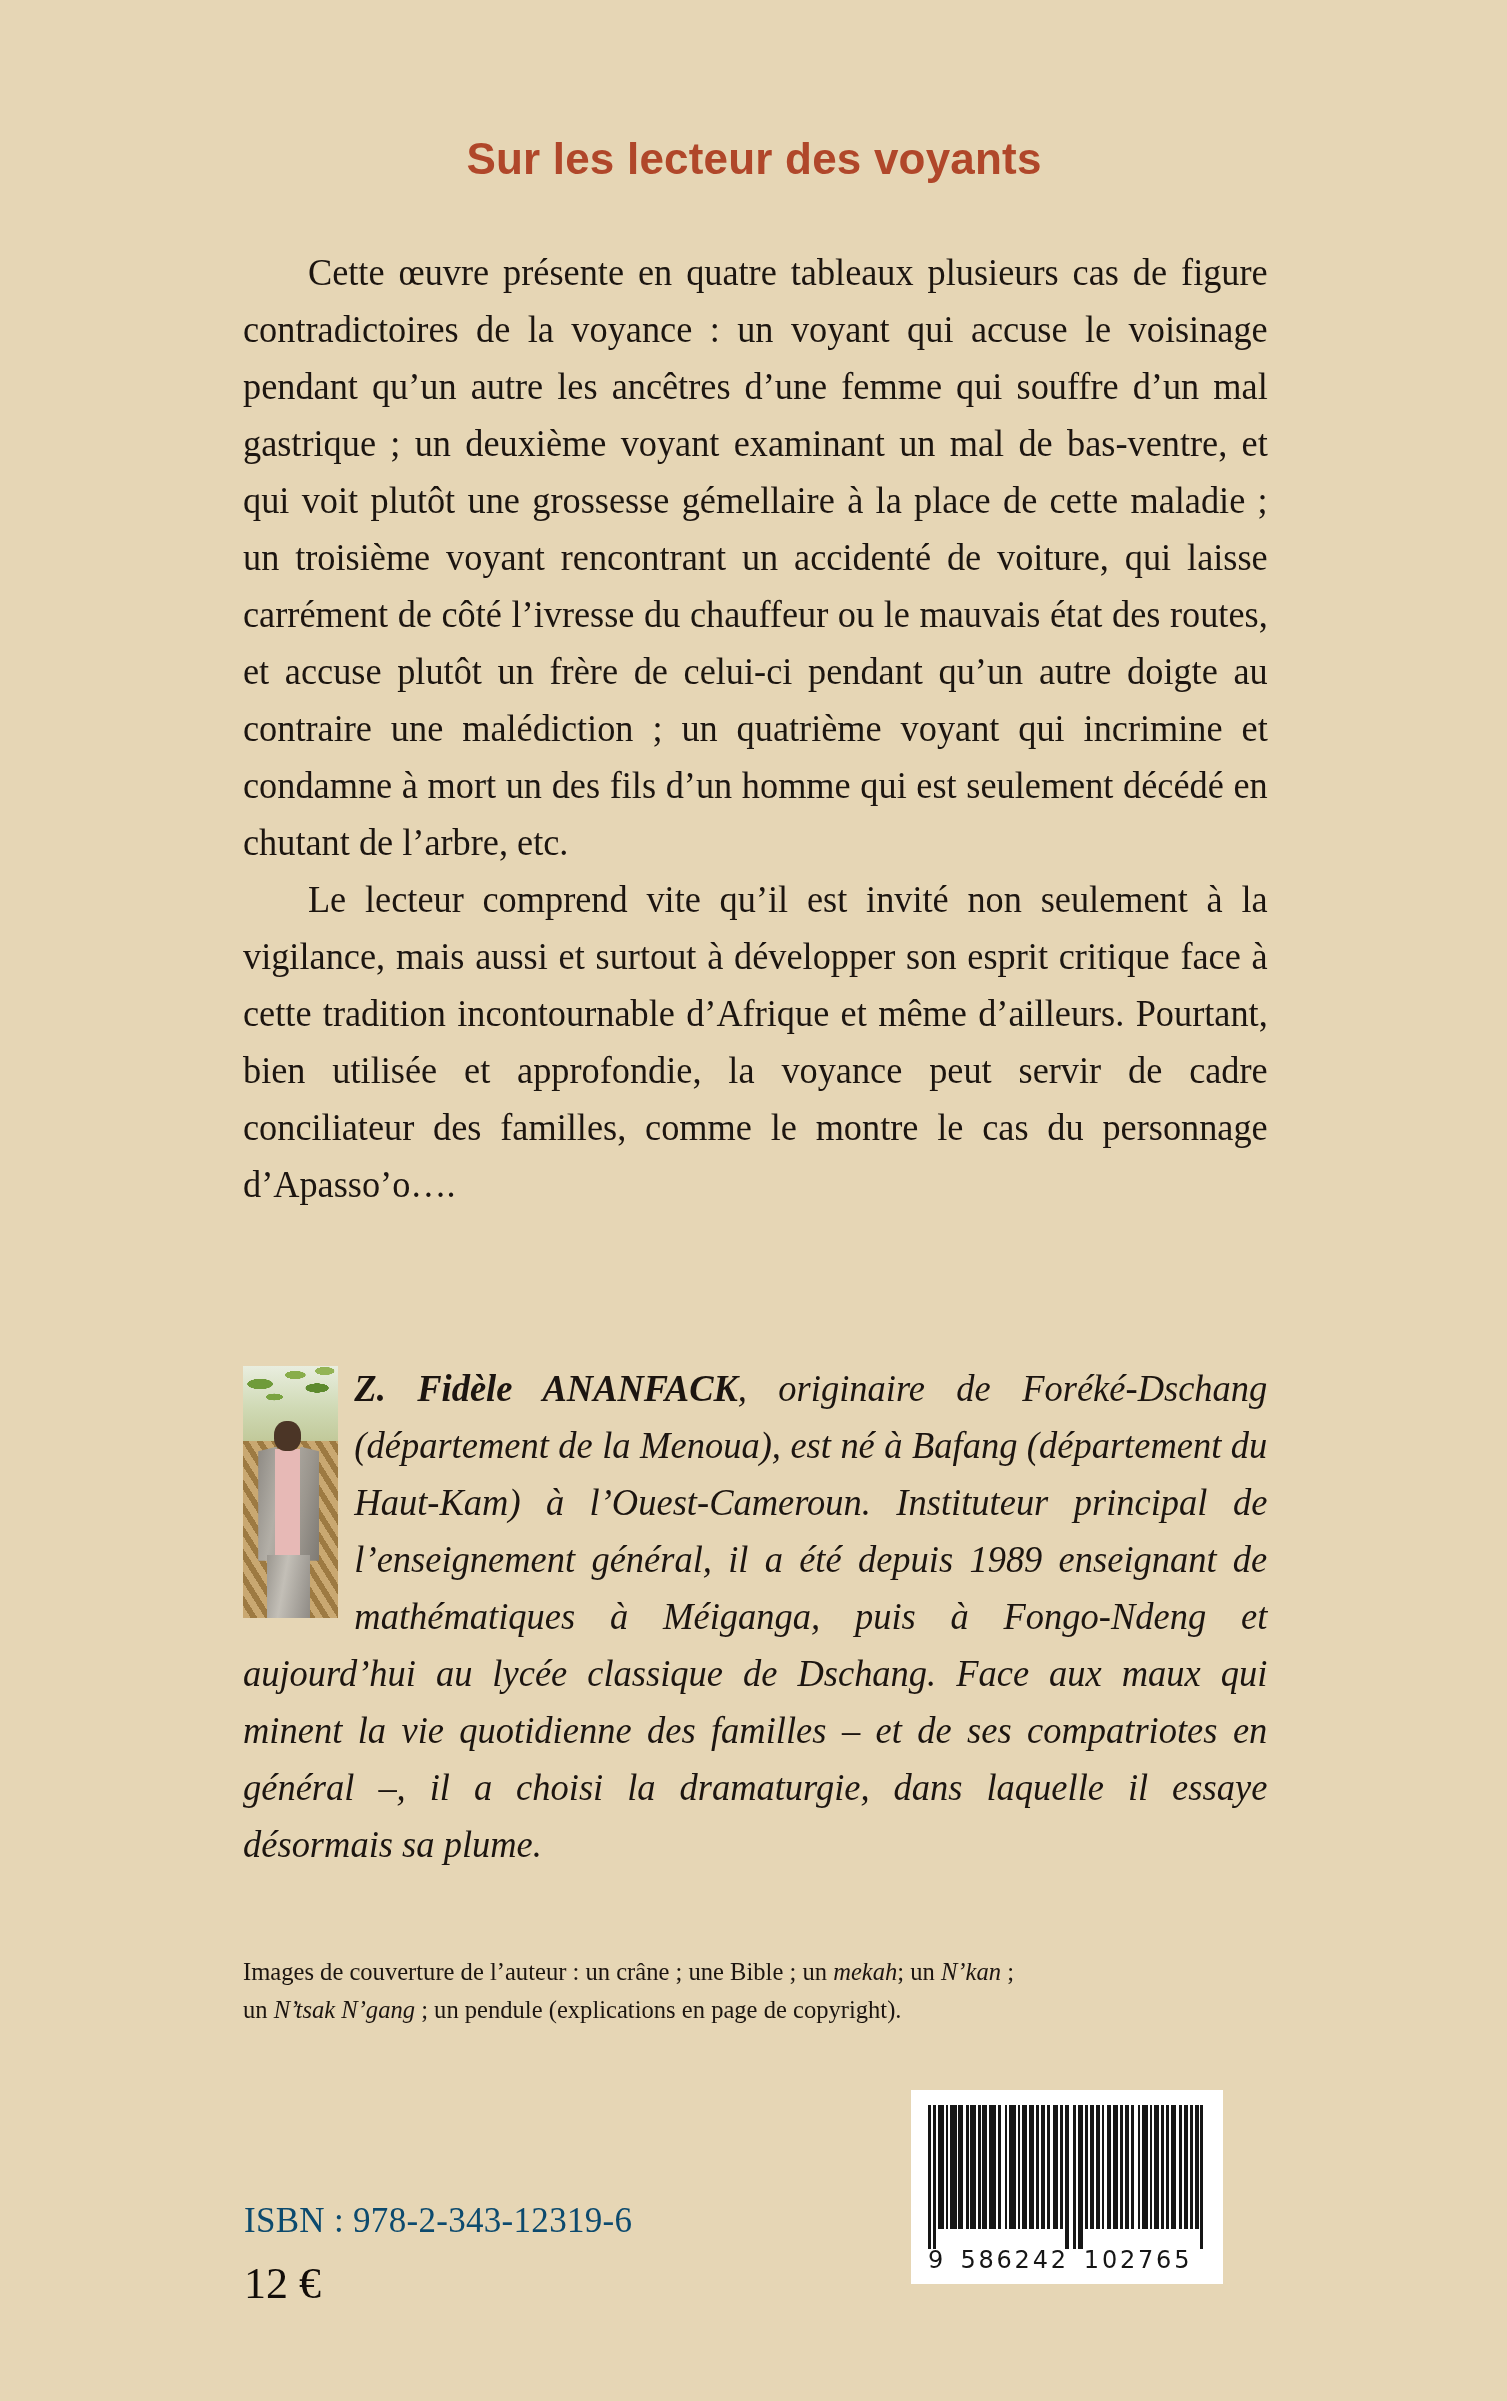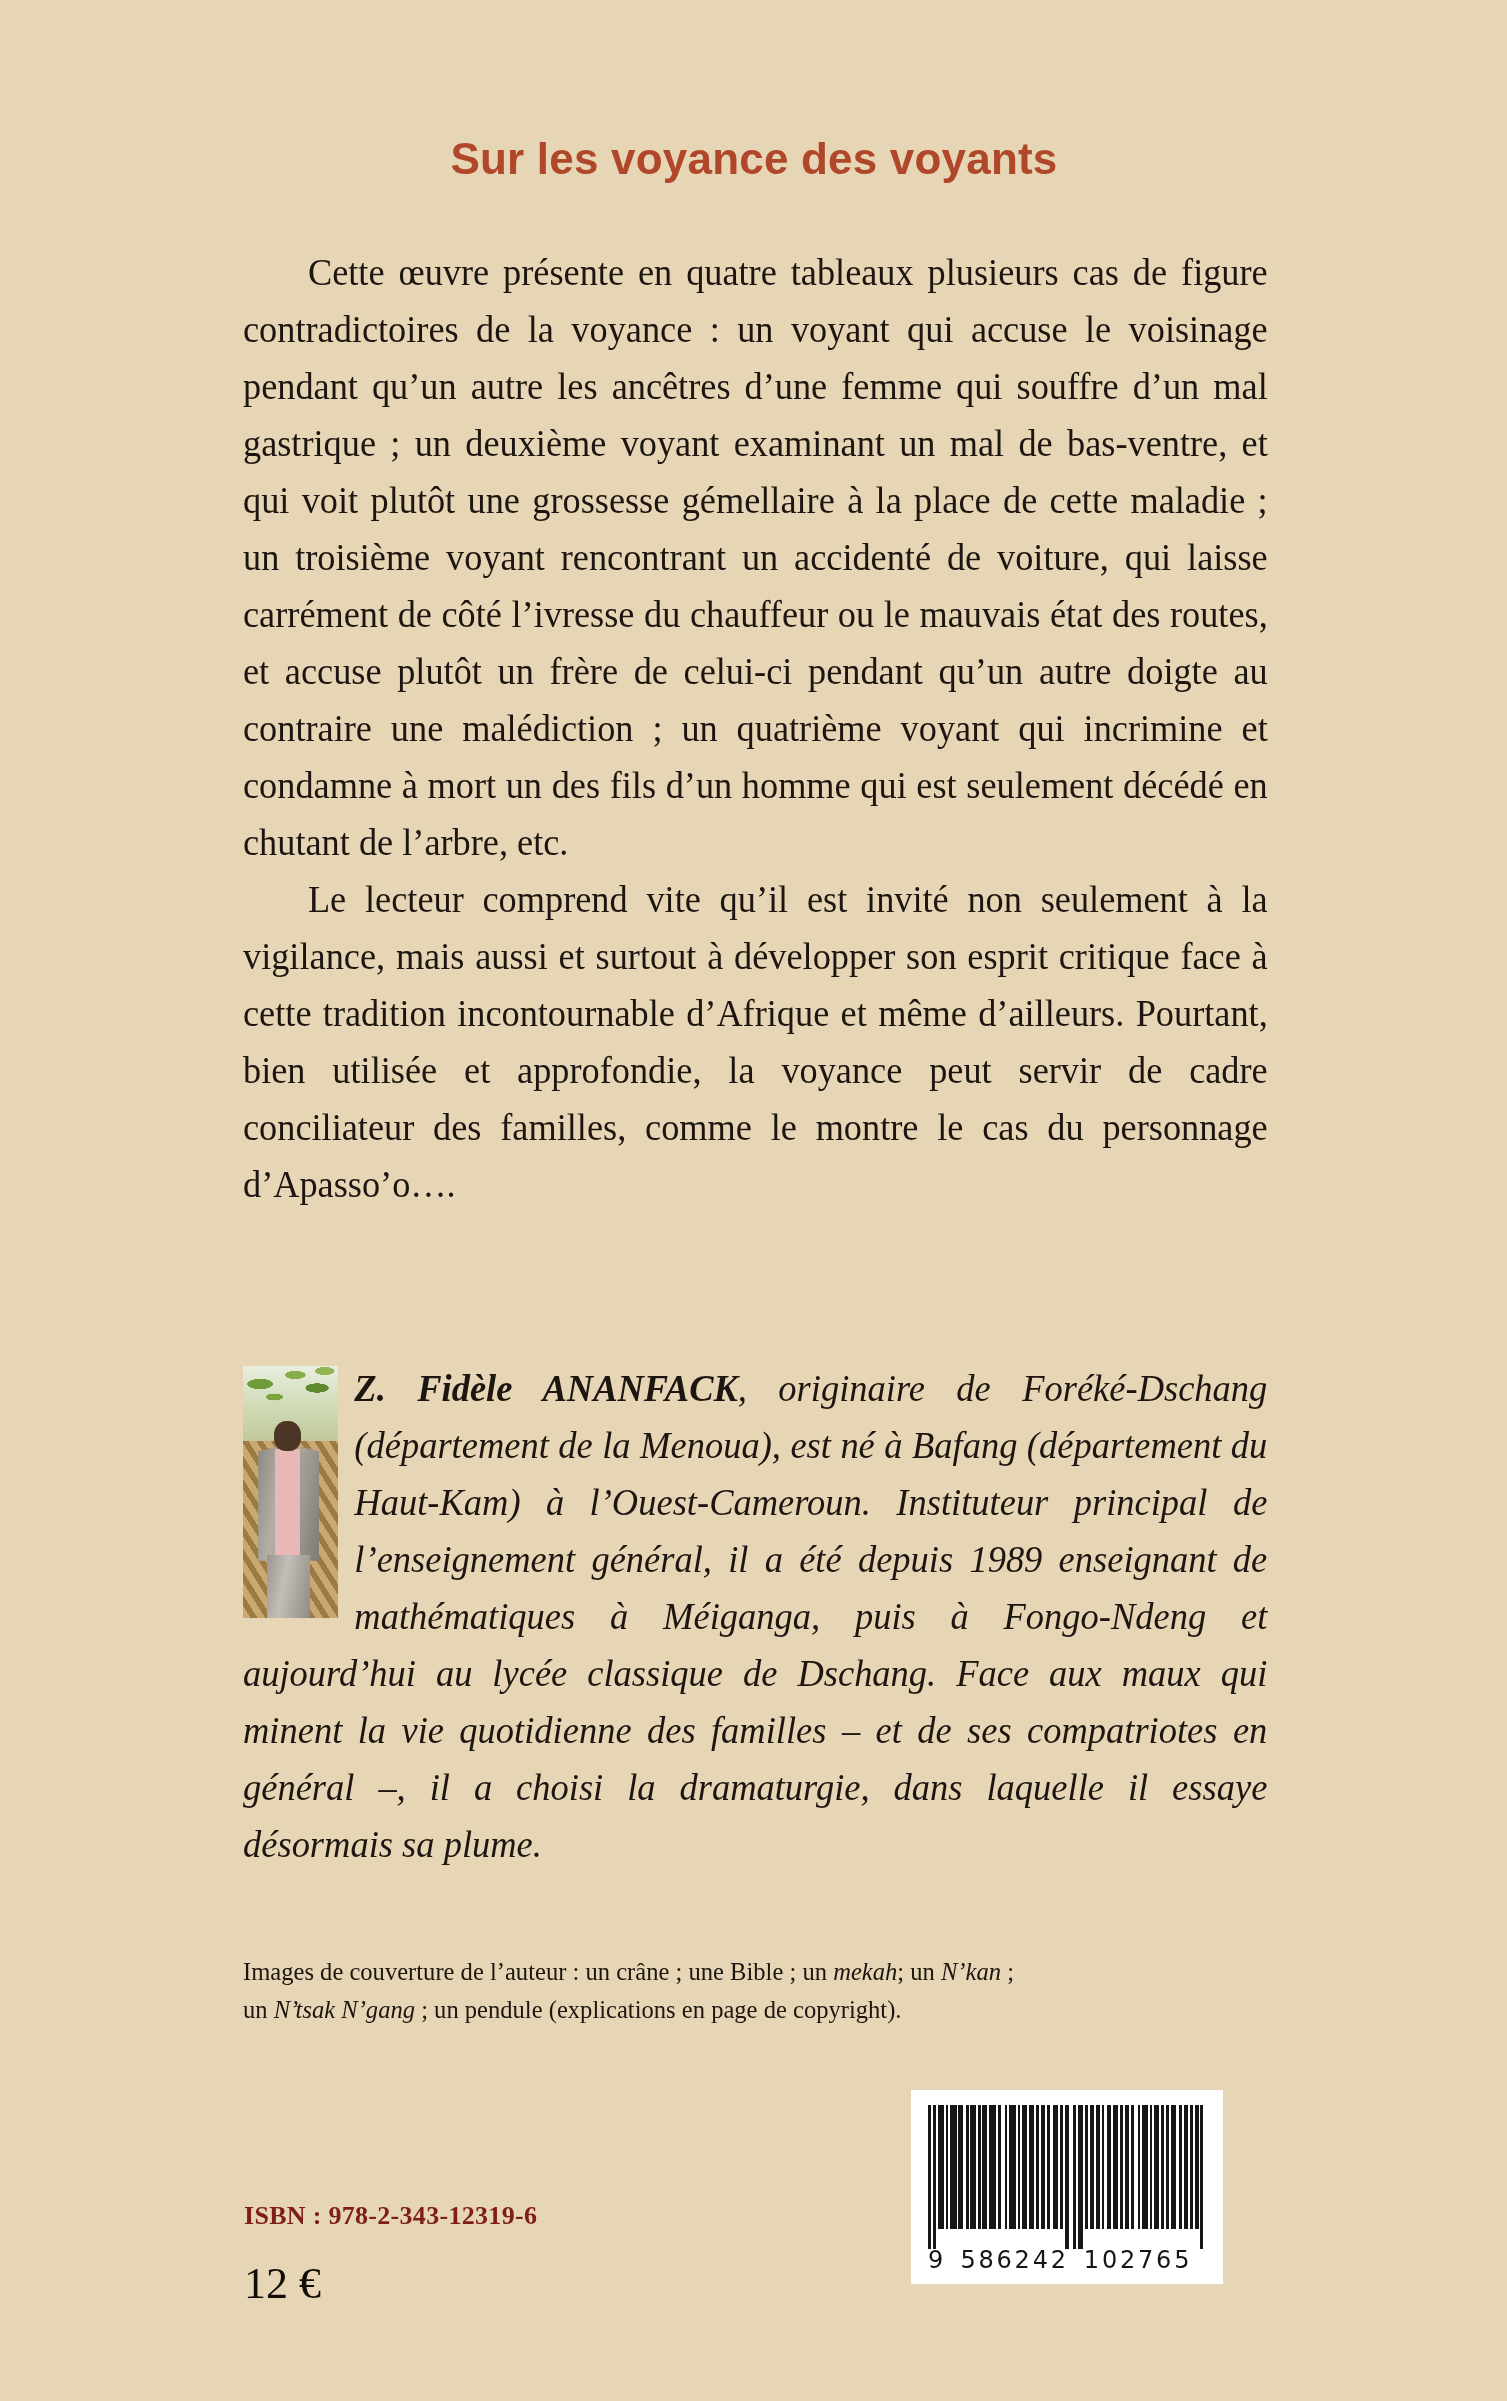--- a/index.html
+++ b/index.html
@@ -151,24 +151,23 @@
     transform-origin: left top;
   }
   .footnote i { font-style: italic; }
   .footnote p { margin: 0; }
 
   
   .isbn {
     position: absolute;
     left: 244px;
     top: 2201px;
-    font-size: 26px;
+    font-size: 35px;
     letter-spacing: 0.3px;
-    color: #7f1d1d;
-    font-weight: bold;
+    color: #0c4a6e;
   }
   .price {
     position: absolute;
     left: 244px;
     top: 2258px;
     font-size: 44px;
     color: #120d09;
   }
 
   
@@ -208,21 +207,21 @@
   }
   .bd-lead { width: 21px; }
   .bd-left { margin-left: 11.4px; letter-spacing: 2.8px; }
   .bd-right { margin-left: 15px; letter-spacing: 2.8px; }
 </style>
 </head>
 <body>
 
 <div class="page">
 
-  <div class="title">Sur les voyance des voyants</div>
+  <div class="title">Sur les lecteur des voyants</div>
 
   <div class="body-col">
     <p class="para">Cette œuvre présente en quatre tableaux plusieurs cas de figure contradictoires de la voyance : un voyant qui accuse le voisinage pendant qu’un autre les ancêtres d’une femme qui souffre d’un mal gastrique ; un deuxième voyant examinant un mal de bas-ventre, et qui voit plutôt une grossesse gémellaire à la place de cette maladie ; un troisième voyant rencontrant un accidenté de voiture, qui laisse carrément de côté l’ivresse du chauffeur ou le mauvais état des routes, et accuse plutôt un frère de celui-ci pendant qu’un autre doigte au contraire une malédiction ; un quatrième voyant qui incrimine et condamne à mort un des fils d’un homme qui est seulement décédé en chutant de l’arbre, etc.</p>
     <p class="para">Le lecteur comprend vite qu’il est invité non seulement à la vigilance, mais aussi  et surtout à développer son esprit critique face à cette tradition incontournable d’Afrique et même d’ailleurs. Pourtant, bien utilisée et approfondie, la voyance peut servir de cadre conciliateur des familles, comme le montre le cas du personnage d’Apasso’o….</p>
   </div>
 
   <div class="bio-block">
     <div class="bio-photo">
       <div class="photo-sky"></div>
       <div class="photo-fence"></div>

